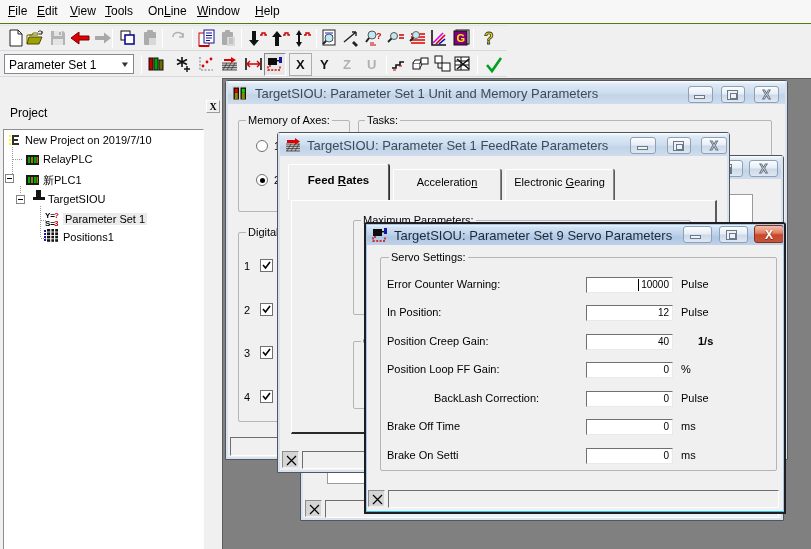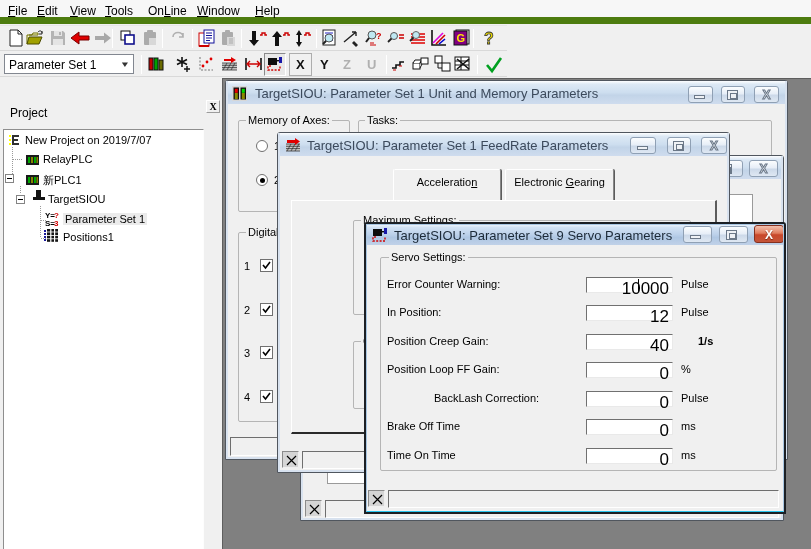--- a/index.html
+++ b/index.html
@@ -1,21 +1,21 @@
 <!DOCTYPE html>
 <html><head>
 <meta charset="utf-8">
 <style>
 *{box-sizing:border-box;}
 html,body{margin:0;padding:0;}
 body{width:811px;height:549px;overflow:hidden;position:relative;
  font-family:"Liberation Sans",sans-serif;font-size:11px;color:#000;background:#f0f0f0;}
 .abs{position:absolute;}
 
-#menubar{left:0;top:0;width:811px;height:24px;background:#f7f7f7;border-bottom:7px solid #4d7c0f;}
+#menubar{left:0;top:0;width:811px;height:24px;background:#f7f7f7;border-bottom:1px solid #4d7c0f;}
 .mi{position:absolute;top:4px;font-size:12px;color:#000;}
 .mi u{text-decoration:underline;}
 #tb1{left:0;top:25px;width:507px;height:26px;background:#f0f0f0;}
 #tb2{left:0;top:52px;width:507px;height:25px;background:#f0f0f0;}
 .tsep{position:absolute;top:3px;width:1px;height:19px;background:#cbcbcb;border-right:1px solid #fff;}
 .ic{position:absolute;top:3px;width:20px;height:20px;}
 .ic svg{position:absolute;left:0;top:0;}
 
 #lpanel{left:0;top:78px;width:176px;height:471px;background:#f0f0f0;margin-top:17px;}
 #ptitle{left:10px;top:11px;font-size:12px;}
@@ -45,21 +45,21 @@
 .gmax:after{content:"";position:absolute;left:2px;top:2px;width:5px;height:4px;border:1px solid #6b7888;background:#eef1f5;}
 .gx{position:absolute;left:0;top:1px;width:100%;text-align:center;font:bold 12px "Liberation Sans",sans-serif;color:#eef1f5;-webkit-text-stroke:1px #6b7888;}
 .gxw{position:absolute;left:0;top:2px;width:100%;text-align:center;font:bold 12px "Liberation Sans",sans-serif;color:#fff;text-shadow:0 1px 1px #7a2714;}
 .gb{position:absolute;border:1px solid #b5b5b5;border-radius:2px;}
 .gbl{position:absolute;background:#f0f0f0;padding:0 2px;font-size:11px;white-space:nowrap;}
 .fld{position:absolute;background:#fff;border:1px solid #707070;border-bottom-color:#e9e9e9;border-right-color:#e9e9e9;}
 .sfld{position:absolute;background:#f0f0f0;border:1px solid #6e6e6e;border-bottom-color:#fff;border-right-color:#fff;}
 .xbtn{position:absolute;width:17px;height:17px;background:#d5d5d5;border:1px solid #8b8b8b;border-bottom-color:#efefef;border-right-color:#efefef;}
 .xbtn svg{position:absolute;left:2px;top:2px;}
 .lbl{position:absolute;font-size:11px;white-space:nowrap;}
-.val{position:absolute;font-size:17px;text-align:left;margin-left:20px;}
+.val{position:absolute;font-size:10px;text-align:left;margin-left:20px;}
 .cb{position:absolute;width:13px;height:13px;background:#fff;border:1px solid #707070;}
 .radio{position:absolute;width:12px;height:12px;background:#fff;border:1px solid #707070;border-radius:50%;}
 .tab{position:absolute;background:#f0f0f0;border:1px solid #868686;border-bottom:none;border-top-color:#fff;border-left-color:#fff;border-radius:2px 2px 0 0;font-size:11px;text-align:center;}
 </style>
 </head>
 <body>
 
 <div id="menubar" class="abs">
  <span class="mi" style="left:8px"><u>F</u>ile</span>
  <span class="mi" style="left:37px"><u>E</u>dit</span>
@@ -333,21 +333,21 @@
    <div class="dot" style="left:36px;top:76px;height:32px;"></div>
    <div class="doth" style="left:37px;top:90px;width:6px;"></div>
    <div class="doth" style="left:37px;top:108px;width:6px;"></div>
 
    <svg class="abs" style="left:4px;top:4px" width="14" height="14" viewBox="0 0 14 14">
      <rect x="1" y="1" width="2" height="2" fill="#ffff00"></rect>
         <rect x="1" y="5" width="2" height="2" fill="#ffff00"></rect>
         <rect x="1" y="9" width="2" height="2" fill="#ffff00"></rect>
      <path d="M4 1h7v2h-5v2h4v2h-4v2h5v2h-7z" fill="#303030"></path>
    </svg>
-   <span class="ti" style="left:21px;top:4px;">New Project on 2019/7/07</span>
+   <span class="ti" style="left:21px;top:4px;">New Project on 2019/7/10</span>
 
    <svg class="abs" style="left:22px;top:25px" width="14" height="11" viewBox="0 0 14 11">
      <rect x="0" y="0" width="13" height="10" fill="#1a1a1a"></rect>
      <rect x="2" y="2" width="2" height="6" fill="#00a800"></rect>
         <rect x="5" y="2" width="2" height="6" fill="#868600"></rect>
         <rect x="8" y="2" width="2" height="6" fill="#00a800"></rect>
         <rect x="10.5" y="2" width="1.5" height="6" fill="#868600"></rect>
    </svg>
    <span class="ti" style="left:39px;top:23px;">RelayPLC</span>
 
@@ -487,26 +487,27 @@
   <div class="cbtn" style="left:352px;top:4px;width:26px;">
       <div class="gmin" style="left:6px;"></div>
     </div>
   <div class="cbtn" style="left:389px;top:4px;width:24px;">
       <div class="gmax" style="left:5px;"></div>
     </div>
   <div class="cbtn" style="left:423px;top:4px;width:26px;">
       <div class="gx">X</div>
     </div>
 
+  <div class="tab" style="left:10px;top:31px;width:101px;height:36px;font-weight:bold;font-size:11.5px;padding-top:9px;z-index:3;border-color:#fff #5c5c5c #f0f0f0 #fff;box-shadow:1px 0 0 #2e2e2e;">Feed <u>R</u>ates</div>
   <div class="tab" style="left:115px;top:36px;width:108px;height:31px;padding-top:6px;z-index:2;box-shadow:1px 0 0 #5c5c5c;">Acceleratio<u>n</u></div>
   <div class="tab" style="left:227px;top:36px;width:109px;height:31px;padding-top:6px;z-index:2;box-shadow:1px 0 0 #5c5c5c;">Electronic <u>G</u>earing</div>
 
   <div class="abs" style="left:13px;top:67px;width:426px;height:234px;border-top:1px solid #fff;border-left:1px solid #fff;border-right:2px solid #5c5c5c;border-bottom:2px solid #2a2a2a;"></div>
   <div class="gb" style="left:75px;top:87px;width:338px;height:95px;"></div>
-  <div class="gbl" style="left:83px;top:81px;">Maximum Settings:</div>
+  <div class="gbl" style="left:83px;top:81px;">Maximum Parameters:</div>
   <div class="gb" style="left:75px;top:208px;width:338px;height:68px;"></div>
   <div class="gbl" style="left:83px;top:202px;">Creep Speeds:</div>
   <div class="xbtn" style="left:4px;top:318px;">
       <svg width="13" height="13">
         <path d="M2 2l9 9M11 2l-9 9" stroke="#000" stroke-width="1.2"></path>
       </svg>
     </div>
   <div class="sfld" style="left:24px;top:318px;width:423px;height:18px;"></div>
 </div>
 
@@ -557,21 +558,21 @@
     <span class="lbl" style="left:21px;top:168px;padding-left:47px;">BackLash Correction:</span>
     <div class="fld" style="left:220px;top:167px;width:87px;height:16px;">
         <span class="val" style="right:3px;top:1px;">0</span>
       </div>
     <span class="lbl" style="left:315px;top:168px;">Pulse</span>
     <span class="lbl" style="left:21px;top:196px;">Brake Off Time</span>
     <div class="fld" style="left:220px;top:195px;width:87px;height:16px;">
         <span class="val" style="right:3px;top:1px;">0</span>
       </div>
     <span class="lbl" style="left:315px;top:196px;">ms</span>
-    <span class="lbl" style="left:21px;top:225px;">Time On Time</span>
+    <span class="lbl" style="left:21px;top:225px;">Brake On Setti</span>
     <div class="fld" style="left:220px;top:224px;width:87px;height:16px;">
         <span class="val" style="right:3px;top:1px;">0</span>
       </div>
     <span class="lbl" style="left:315px;top:225px;">ms</span>
   </div>
   <div class="xbtn" style="left:2px;top:266px;">
       <svg width="13" height="13">
         <path d="M2 2l9 9M11 2l-9 9" stroke="#000" stroke-width="1.2"></path>
       </svg>
     </div>

